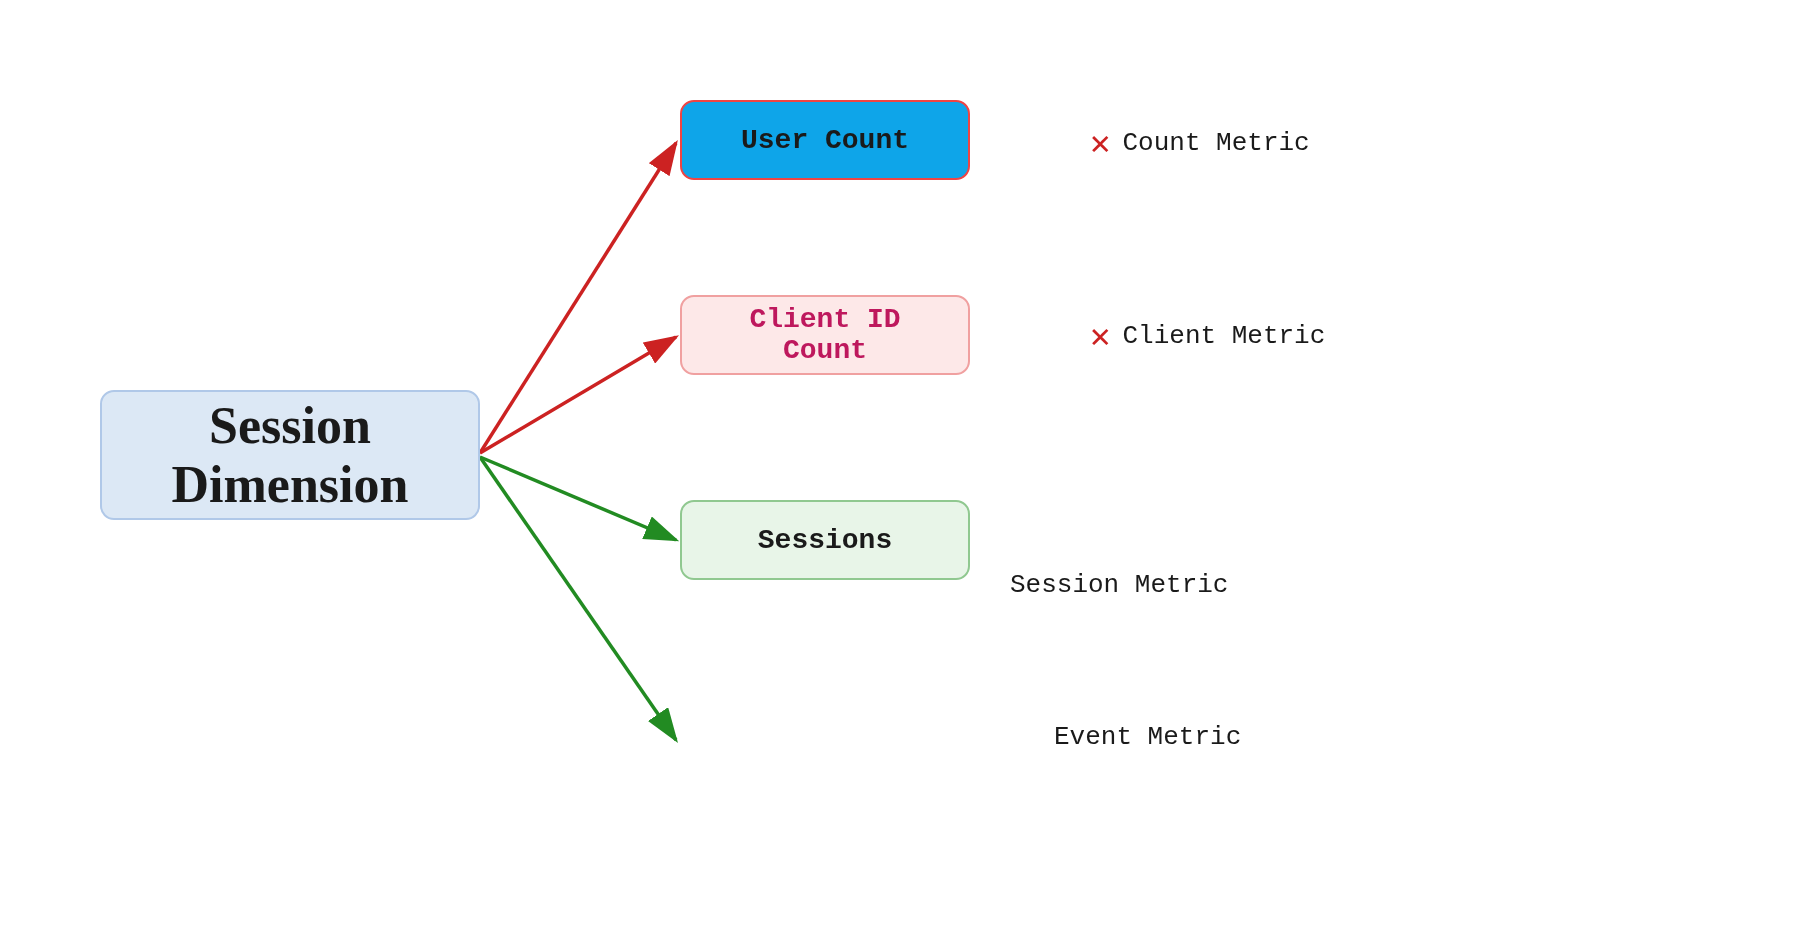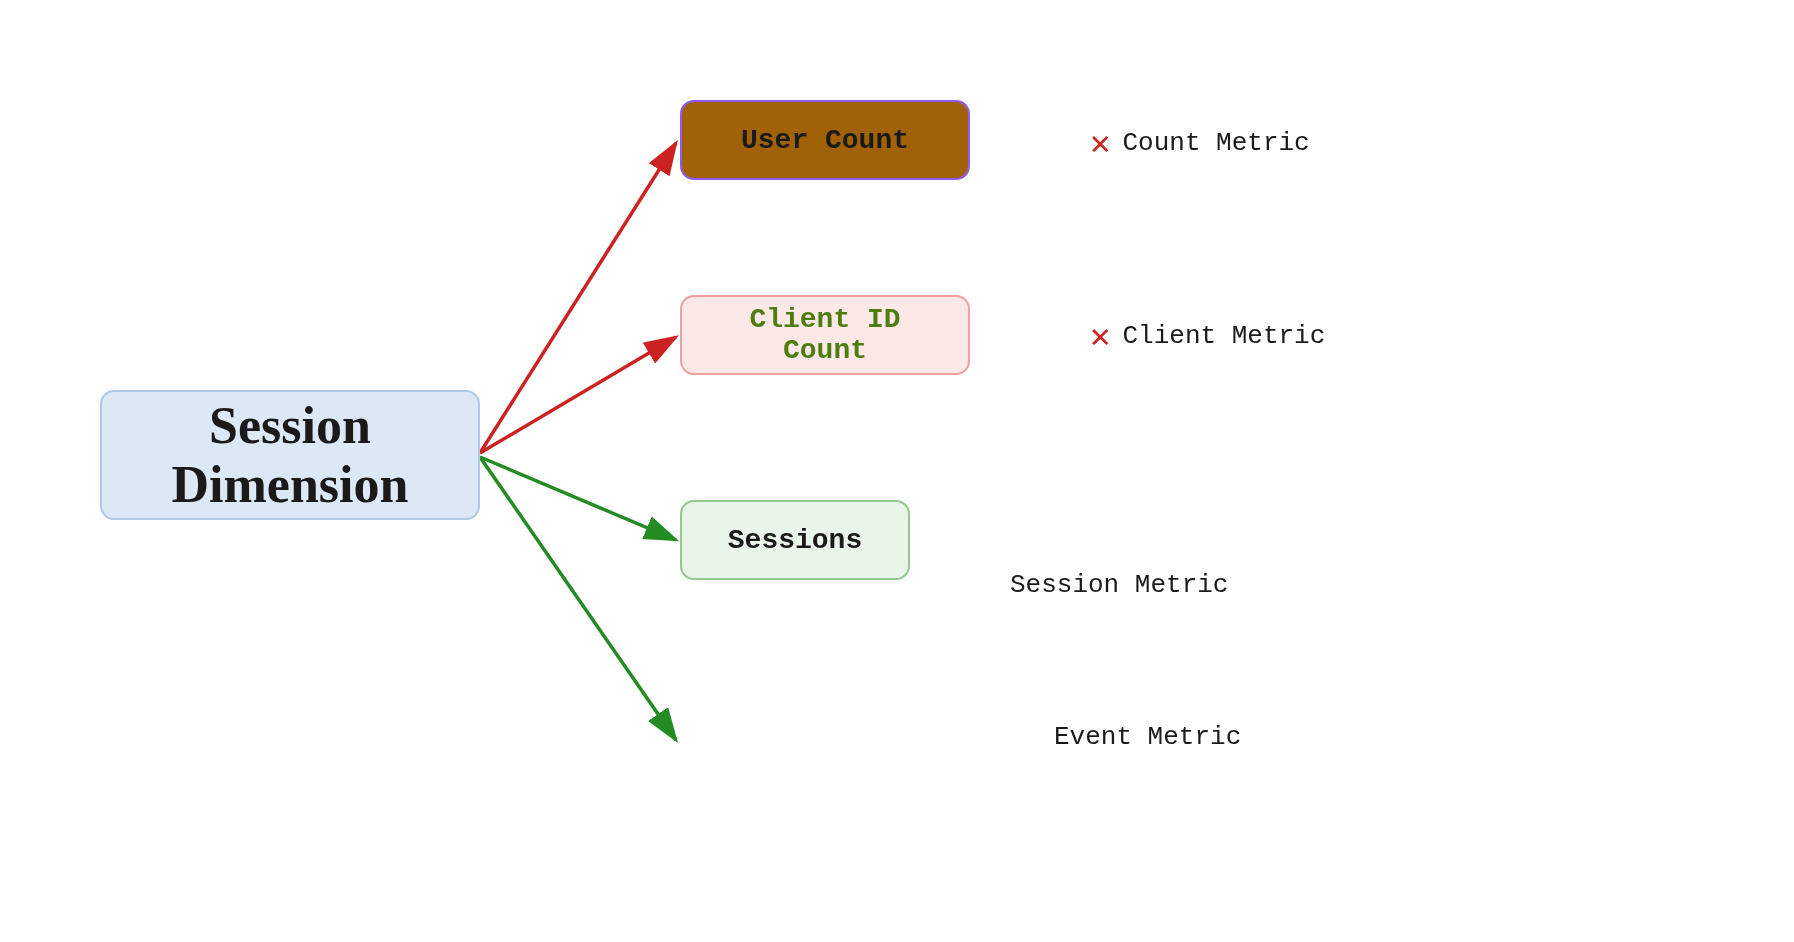--- a/index.html
+++ b/index.html
@@ -45,50 +45,50 @@
       color: #1a1a1a;
       font-family: 'Comic Sans MS', 'Chalkboard SE', cursive;
       font-size: 52px;
       width: 380px;
       height: 130px;
       left: 100px;
       top: 390px;
     }
 
     .node-user-count {
-      background: #a16207;
-      border: 2px solid #8b5cf6;
+      background: #0ea5e9;
+      border: 2px solid #ef4444;
       color: #1a1a1a;
       font-family: 'Courier New', Courier, monospace;
       font-size: 28px;
       width: 290px;
       height: 80px;
       left: 680px;
       top: 100px;
     }
 
     .node-client-id-count {
       background: #fde8e8;
       border: 2px solid #f0a0a0;
-      color: #4d7c0f;
+      color: #be185d;
       font-family: 'Courier New', Courier, monospace;
       font-size: 28px;
       width: 290px;
       height: 80px;
       left: 680px;
       top: 295px;
     }
 
     .node-sessions {
       background: #e8f5e8;
       border: 2px solid #90c890;
       color: #1a1a1a;
       font-family: 'Courier New', Courier, monospace;
       font-size: 28px;
-      width: 230px;
+      width: 290px;
       height: 80px;
       left: 680px;
       top: 500px;
     }
 
     .node-event-count {
       background: #e8f5e8;
       border: 2px solid #90c890;
       color: #1a1a1a;
       font-family: 'Courier New', Courier, monospace;

